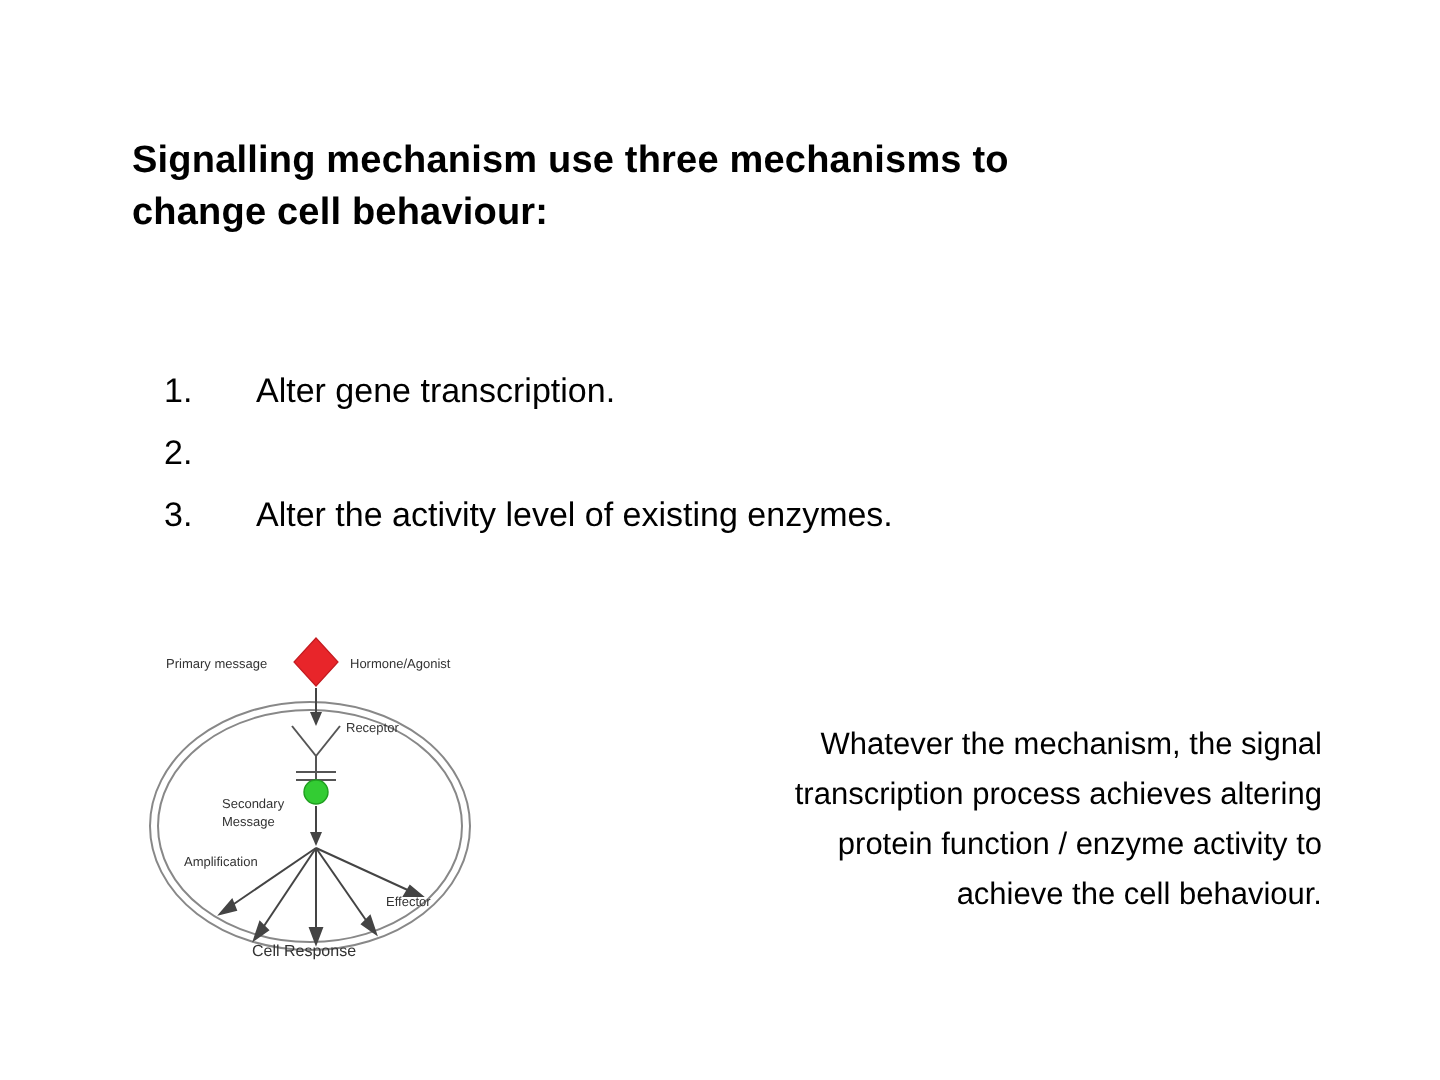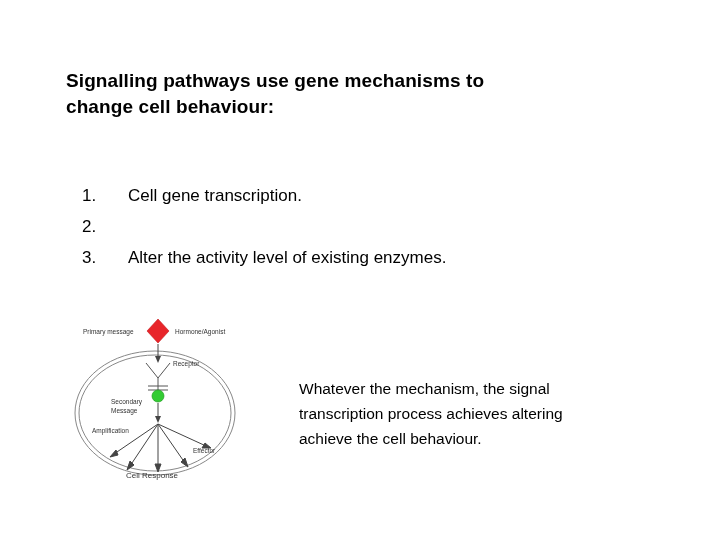--- a/index.html
+++ b/index.html
@@ -64,41 +64,42 @@
     width: 216px;
     height: 200px;
     text-decoration: underline;
   }
   .diagram svg { display: block; }
 
   
   .para {
     position: absolute;
     left: 299px;
-    top: 376px;
+    top: 360px;
     width: 362px;
     font-size: 15.5px;
     line-height: 25px;
+    text-align: right;
   }
   .para-line { display: block; white-space: pre; }
 </style>
 </head>
 <body>
 
 <div class="slide">
 
   <div class="heading">
-    <span class="heading-line">Signalling pathways use gene mechanisms to</span>
+    <span class="heading-line">Signalling mechanism use three mechanisms to</span>
     <span class="heading-line">change cell behaviour:</span>
   </div>
 
   <div class="list">
     <div class="list-item">
       <span class="list-num">1.</span>
-      <span class="list-text">Cell gene transcription.</span>
+      <span class="list-text">Alter gene transcription.</span>
     </div>
     <div class="list-item">
       <span class="list-num">2.</span>
     </div>
     <div class="list-item">
       <span class="list-num">3.</span>
       <span class="list-text">Alter the activity level of existing enzymes.</span>
     </div>
   </div>
 
@@ -158,16 +159,17 @@
         <text x="26" y="127" font-size="6.5">Amplification</text>
         <text x="127" y="147" font-size="6.5">Effector</text>
         <text x="60" y="172" font-size="8">Cell Response</text>
       </g>
     </svg>
   </div>
 
   <div class="para">
     <span class="para-line">Whatever the mechanism, the signal</span>
     <span class="para-line">transcription process achieves altering</span>
+    <span class="para-line">protein function / enzyme activity to</span>
     <span class="para-line">achieve the cell behaviour.</span>
   </div>
 
 </div>
 
 </body></html>

